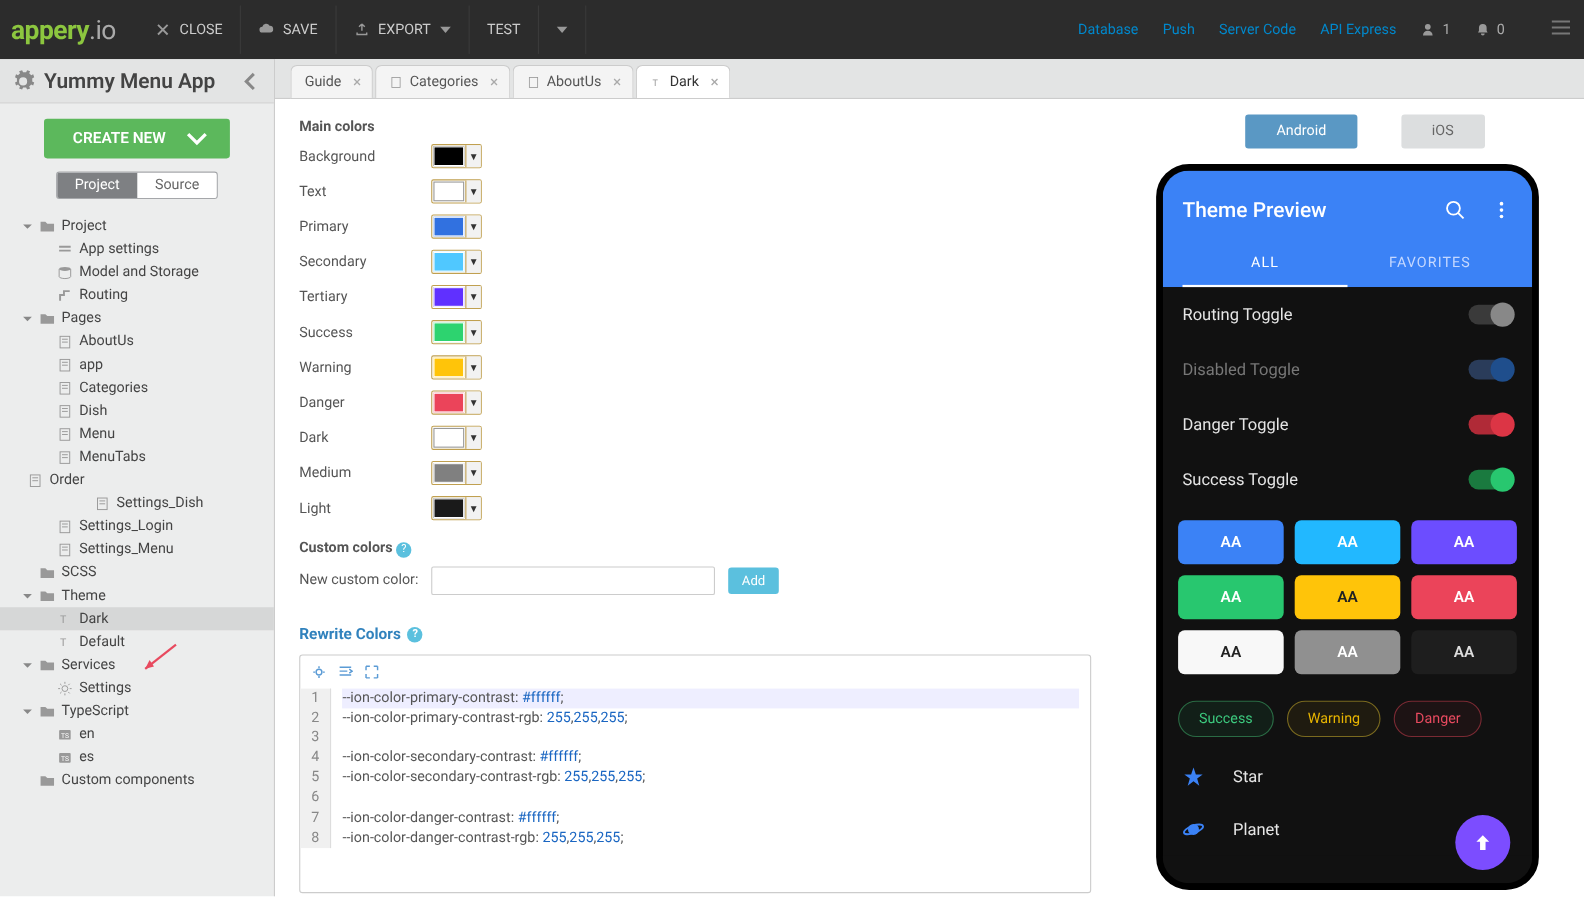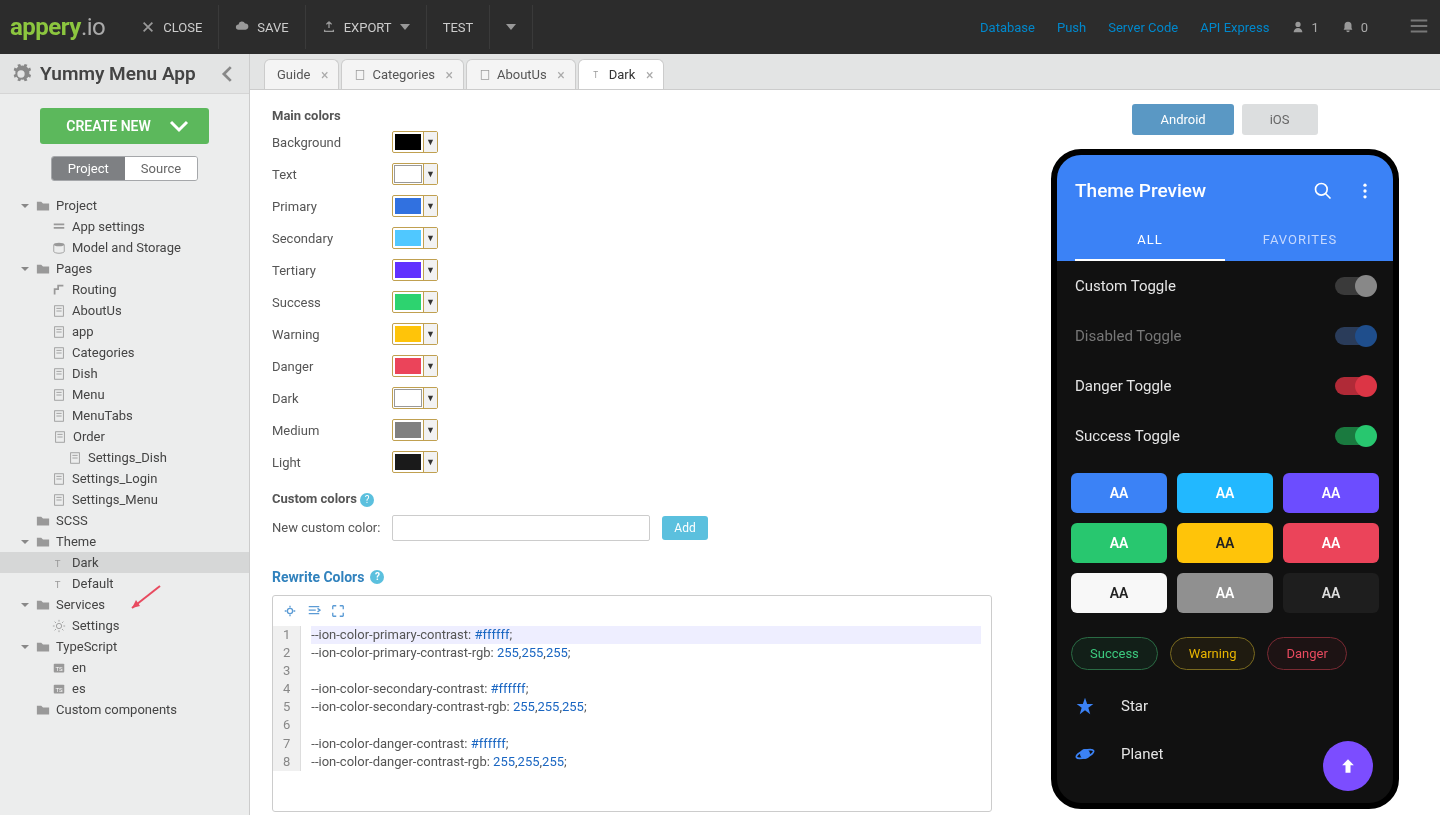--- a/index.html
+++ b/index.html
@@ -64,21 +64,21 @@
 .gutter { background: #f0f0f0; color: #888; padding: 0 10px; text-align: right; border-right:1px solid #ddd; }
 .gutter div { }
 .code-lines { padding: 0 10px; flex:1; }
 .code-lines .line { white-space: pre; }
 .code-lines .line.hl { background:#eef; }
 .c-hex { color: #1a66c2; }
 .c-num { color: #1a66c2; }
 
 .preview-panel { width: 430px; padding: 14px 0 0 0; display:flex; flex-direction:column; align-items:center; }
 .platform-toggle { display: flex; gap: 8px; margin-bottom: 14px; }
-.pt-btn { padding: 8px 28px; border-radius: 3px; font-size: 13px; cursor: pointer; background: #dcdedf; color: #666; }
+.pt-btn { padding: 8px 28px; border-radius: 3px; font-size: 13px; cursor: pointer; background: #dcdedf; color: #666; margin-left: 32px; }
 .pt-btn.active { background: #5a98c4; color: #fff; }
 
 .phone { width: 348px; height: 660px; background: #000; border: 6px solid #000; border-radius: 30px; overflow: hidden; position: relative; }
 .phone-inner { position:absolute; inset:0; background:#111; overflow:hidden; }
 .phone-header { background: #3b82f6; color: #fff; padding: 24px 18px 0; }
 .phone-title-row { display: flex; align-items: center; justify-content: space-between; font-size: 19px; font-weight: 500; }
 .phone-title-row .icons { display: flex; gap: 22px; }
 .phone-title-row svg { width: 20px; height: 20px; fill: #fff; }
 .phone-tabs { display: flex; margin-top: 18px; }
 .phone-tab { flex: 1; text-align: center; padding: 12px 0; font-size: 13px; letter-spacing: 1px; color: #c5d8ff; border-bottom: 2px solid transparent; cursor:pointer;}
@@ -198,35 +198,35 @@
           </svg>
           <span>App settings</span>
         </div>
       <div class="tree-item" style="padding-left:52px">
           <svg class="ti-icon" viewBox="0 0 16 16">
             <ellipse cx="8" cy="4" rx="6" ry="2"></ellipse>
             <path d="M2 4v8c0 1 3 2 6 2s6-1 6-2V4" fill="none" stroke="#999"></path>
           </svg>
           <span>Model and Storage</span>
         </div>
+      <div class="tree-item" style="padding-left:52px">
+          <svg class="ti-icon" viewBox="0 0 16 16">
+            <path d="M3 13V7h4V3h6" stroke="#999" fill="none" stroke-width="2"></path>
+          </svg>
+          <span>Routing</span>
+        </div>
       <div class="tree-item" style="padding-left:20px">
           <svg class="ti-caret" viewBox="0 0 10 10">
             <path d="M1 3l4 4 4-4z"></path>
           </svg>
           <svg class="ti-icon" viewBox="0 0 16 16">
             <path d="M1 3h5l2 2h7v8H1z"></path>
           </svg>
           <span>Pages</span>
         </div>
-      <div class="tree-item" style="padding-left:52px">
-          <svg class="ti-icon" viewBox="0 0 16 16">
-            <path d="M3 13V7h4V3h6" stroke="#999" fill="none" stroke-width="2"></path>
-          </svg>
-          <span>Routing</span>
-        </div>
       <div id="pages-list">
           <div class="tree-item" style="padding-left: 52px;">
             <svg class="ti-icon" viewBox="0 0 16 16">
               <rect x="3" y="2" width="10" height="12" fill="none" stroke="#999"></rect>
               <path d="M5 5h6M5 8h6" stroke="#999"></path>
             </svg>
             <span>AboutUs</span>
           </div>
           <div class="tree-item" style="padding-left: 52px;">
             <svg class="ti-icon" viewBox="0 0 16 16">
@@ -256,28 +256,28 @@
             </svg>
             <span>Menu</span>
           </div>
           <div class="tree-item" style="padding-left: 52px;">
             <svg class="ti-icon" viewBox="0 0 16 16">
               <rect x="3" y="2" width="10" height="12" fill="none" stroke="#999"></rect>
               <path d="M5 5h6M5 8h6" stroke="#999"></path>
             </svg>
             <span>MenuTabs</span>
           </div>
-          <div class="tree-item" style="padding-left: 25px; margin-left: 28px;">
+          <div class="tree-item" style="padding-left: 25px;">
             <svg class="ti-icon" viewBox="0 0 16 16">
               <rect x="3" y="2" width="10" height="12" fill="none" stroke="#999"></rect>
               <path d="M5 5h6M5 8h6" stroke="#999"></path>
             </svg>
             <span>Order</span>
           </div>
-          <div class="tree-item" style="padding-left: 68px;">
+          <div class="tree-item" style="padding-left: 68px; margin-left: 18px;">
             <svg class="ti-icon" viewBox="0 0 16 16">
               <rect x="3" y="2" width="10" height="12" fill="none" stroke="#999"></rect>
               <path d="M5 5h6M5 8h6" stroke="#999"></path>
             </svg>
             <span>Settings_Dish</span>
           </div>
           <div class="tree-item" style="padding-left: 52px;">
             <svg class="ti-icon" viewBox="0 0 16 16">
               <rect x="3" y="2" width="10" height="12" fill="none" stroke="#999"></rect>
               <path d="M5 5h6M5 8h6" stroke="#999"></path>
@@ -560,21 +560,21 @@
                     </svg>
                 </div>
               </div>
               <div class="phone-tabs">
                 <div class="phone-tab active">ALL</div>
                 <div class="phone-tab">FAVORITES</div>
               </div>
             </div>
             <div class="phone-body">
               <div class="toggle-row">
-                  <span>Custom Toggle</span>
+                  <span>Routing Toggle</span>
                   <div class="toggle off">
                     <div class="knob" style="background:#888;left:auto;right:-2px"></div>
                   </div>
                 </div>
               <div class="toggle-row disabled">
                   <span>Disabled Toggle</span>
                   <div class="toggle dis">
                     <div class="knob"></div>
                   </div>
                 </div>

